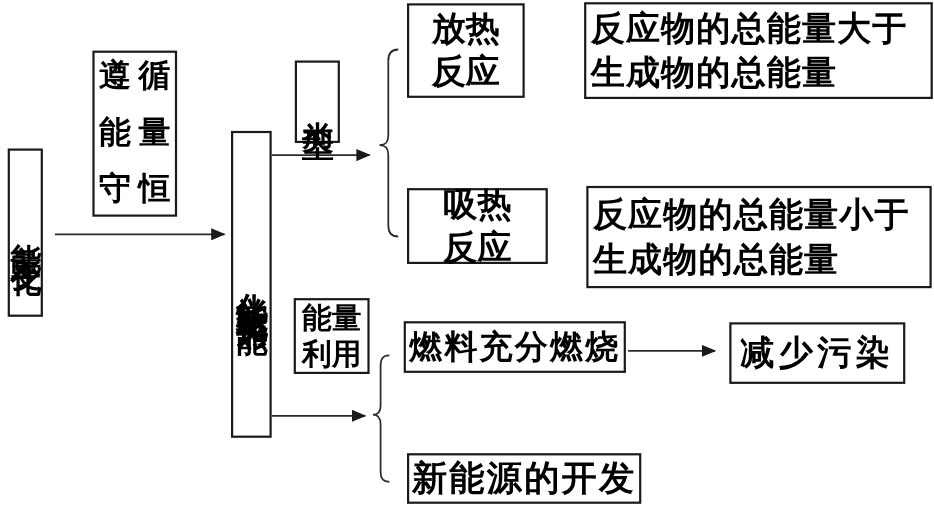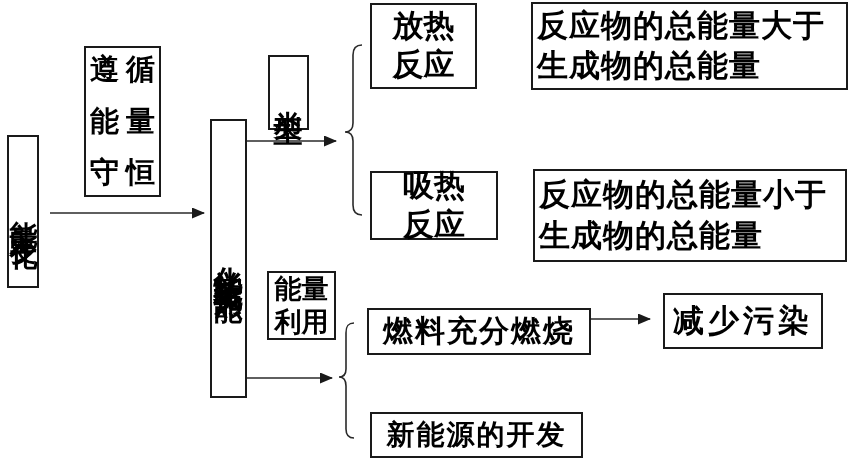--- a/index.html
+++ b/index.html
@@ -104,19 +104,19 @@
 
   <div class="box mltext" style="left:370px; top:171px; width:128px; height:69px; font-size:31px;">吸热
 反应</div>
 
   <div class="box mltext desc" style="left:533px; top:169px; width:314px; height:93px; font-size:31px;">反应物的总能量小于
 生成物的总能量</div>
 
   <div class="box mltext" style="left:267px; top:271px; width:69px; height:69px; font-size:27px; line-height:1.2;">能量
 利用</div>
 
-  <div class="box" style="left:367px; top:308px; width:224px; height:47px; font-size:30px; letter-spacing:2px;">燃料充分燃烧</div>
+  <div class="box" style="left:367px; top:292px; width:202px; height:47px; font-size:30px; letter-spacing:2px;">燃料充分燃烧</div>
 
   <div class="box" style="left:663px; top:293px; width:160px; height:56px; font-size:31px; letter-spacing:4px;">减少污染</div>
 
-  <div class="box" style="left:370px; top:412px; width:213px; height:46px; font-size:28px; letter-spacing:2px;">新能源的开发</div>
+  <div class="box" style="left:370px; top:412px; width:213px; height:46px; font-size:32px; letter-spacing:2px;">新能源的开发</div>
 
 </div>
 
 </body></html>

